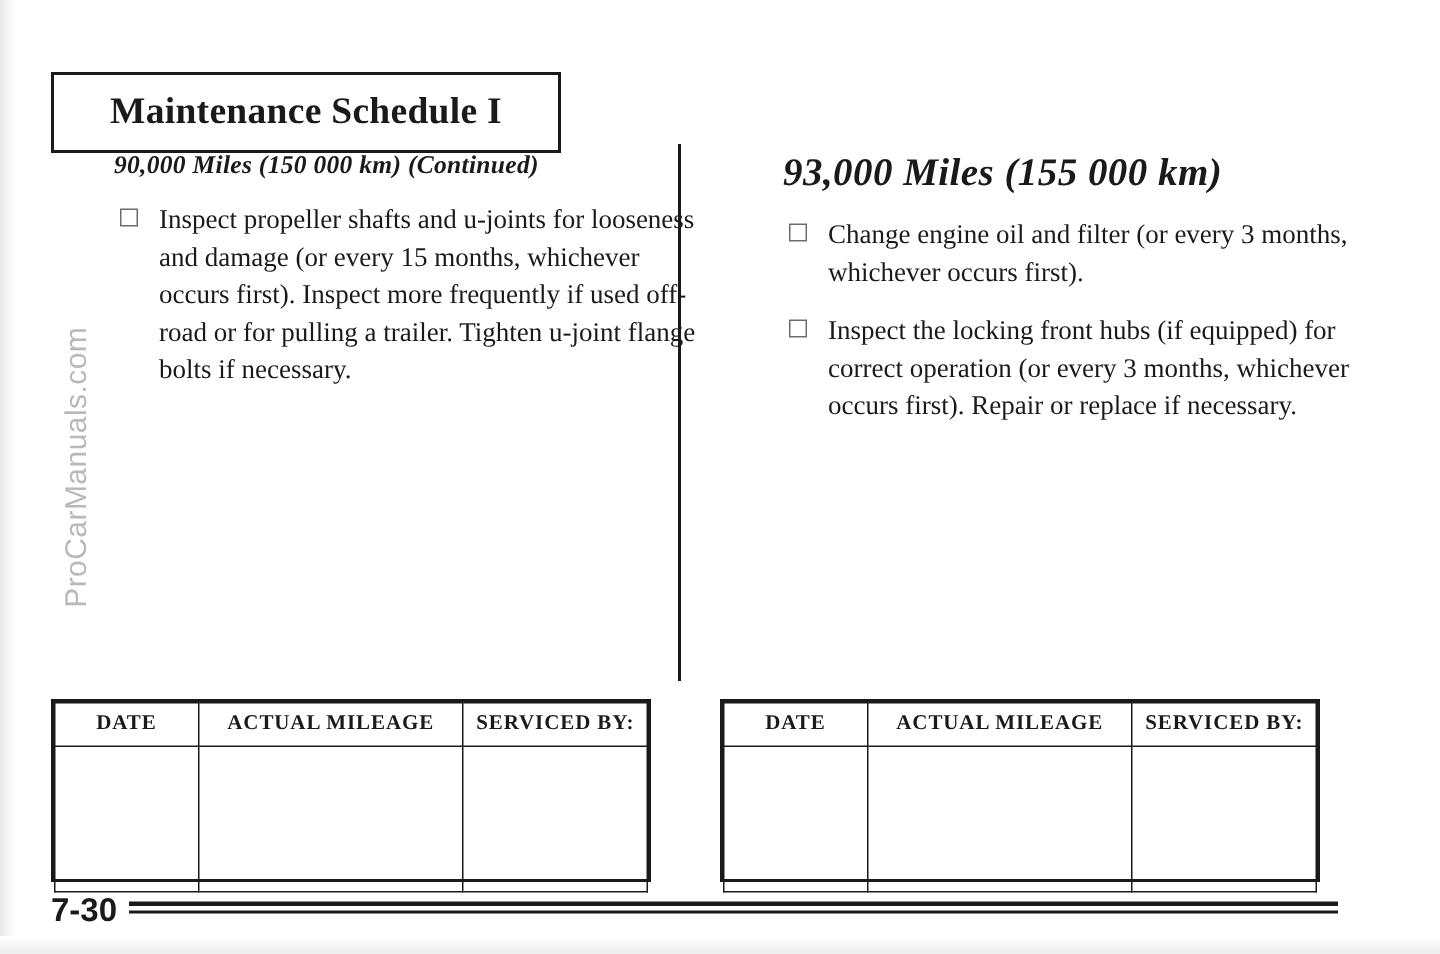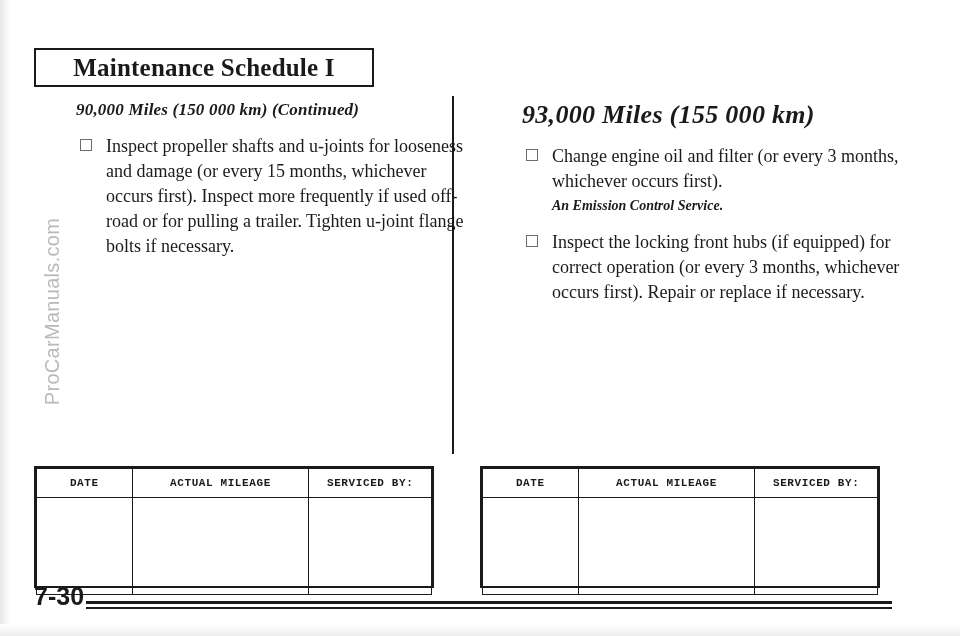--- a/index.html
+++ b/index.html
@@ -22,21 +22,21 @@
     width: 960px;
     height: 636px;
   }
 
   
   .title-box {
     position: absolute;
     left: 34px;
     top: 48px;
     width: 340px;
-    height: 39px;
+    height: 54px;
     border: 2px solid #1a1a1a;
     box-sizing: border-box;
   }
   .title-text {
     position: absolute;
     left: 0; right: 0;
     top: 50%;
     transform: translateY(-50%);
     text-align: center;
     font-size: 25px;
@@ -122,41 +122,41 @@
   .log-right { left: 480px; top: 466px; width: 400px; height: 122px; }
 
   .log-table table {
     width: 100%;
     height: 100%;
     border-collapse: collapse;
     table-layout: fixed;
   }
   .log-table th {
     border: 1px solid #1a1a1a;
-    font-size: 11px;
-    font-weight: bold;
-    font-family: Liberation Mono, monospace;
+    font-size: 14px;
+    font-weight: bold;
+    font-family: Liberation Serif, serif;
     letter-spacing: 0.6px;
     height: 26px;
     white-space: nowrap;
   }
   .log-table td {
     border: 1px solid #1a1a1a;
     height: 94px;
   }
   .c-date { width: 24%; }
   .c-mile { width: 45%; margin-left: 19px; }
   .c-serv { width: 31%; }
 
   
   .page-num {
     position: absolute;
     left: 34px;
-    top: 582px;
-    font-size: 25px;
+    top: 594px;
+    font-size: 22px;
     font-weight: bold;
     font-family: "Liberation Sans", sans-serif;
   }
   .footer-rule-a {
     position: absolute;
     left: 86px;
     top: 601px;
     width: 806px;
     height: 3px;
     background: #1a1a1a;
@@ -231,21 +231,20 @@
       <span class="item-text">Inspect propeller shafts and u-joints for looseness and damage (or every 15 months, whichever occurs first). Inspect more frequently if used off-road or for pulling a trailer. Tighten u-joint flange bolts if necessary.</span>
     </div>
   </div>
 
   <div class="col col-right">
     <div class="head-right">93,000 Miles (155 000 km)</div>
 
     <div class="item">
       <span class="checkbox"></span>
       <span class="item-text">Change engine oil and filter (or every 3 months, whichever occurs first).</span>
-      <div class="item-note">An Emission Control Service.</div>
     </div>
 
     <div class="item">
       <span class="checkbox"></span>
       <span class="item-text">Inspect the locking front hubs (if equipped) for correct operation (or every 3 months, whichever occurs first). Repair or replace if necessary.</span>
     </div>
   </div>
 
   <div class="log-table log-left">
     <table>

